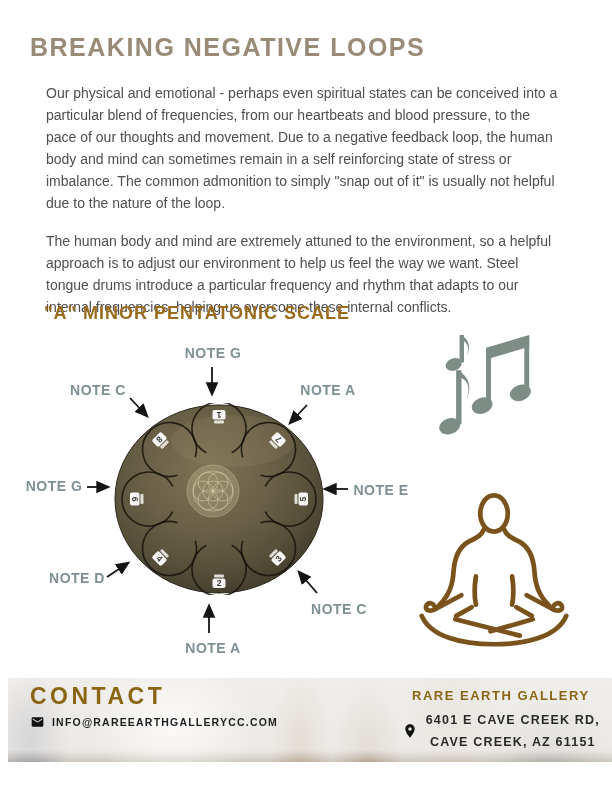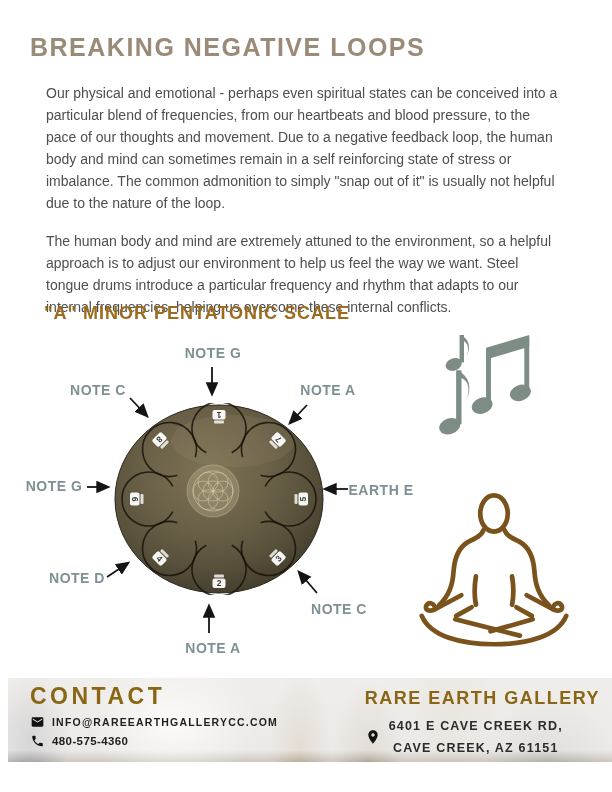--- a/index.html
+++ b/index.html
@@ -61,21 +61,21 @@
     background:linear-gradient(rgba(255,255,255,0.78) 0 86%, rgba(255,255,255,0.45) 100%);
   }
   .footer-content{position:absolute;left:0;top:0;right:0;bottom:0;}
   .contact-block{position:absolute;left:22px;top:5px;}
   .contact-heading{font-size:23px;font-weight:bold;letter-spacing:3.5px;color:#8a6614;}
   .contact-row{display:flex;align-items:center;margin-top:5px;}
   .contact-row .cicon{width:15px;height:14px;margin-right:7px;flex:0 0 auto;}
   .contact-text{font-size:10.5px;font-weight:bold;letter-spacing:1.2px;color:#1e1e1e;white-space:nowrap;}
   .phone-text{font-size:11.5px;letter-spacing:0.4px;font-weight:bold;}
   .gallery-block{position:absolute;right:20px;top:10px;text-align:center;}
-  .gallery-name{font-size:18px;font-weight:bold;letter-spacing:1.5px;color:#8a6614;white-space:nowrap;}
+  .gallery-name{font-size:13px;font-weight:bold;letter-spacing:1.5px;color:#8a6614;white-space:nowrap;}
   .address-row{display:flex;align-items:center;justify-content:flex-start;margin-top:6px;}
   .address-row .cicon{width:16px;height:20px;margin-right:8px;flex:0 0 auto;}
   .address-lines{font-size:12.5px;letter-spacing:1.2px;color:#2a2a2a;line-height:22px;font-weight:bold;white-space:nowrap;}
 </style>
 </head>
 <body>
 
 <div class="page">
 
   <div class="title">BREAKING NEGATIVE LOOPS</div>
@@ -180,21 +180,21 @@
         <line x1="107" y1="277" x2="128" y2="263" marker-end="url(#ah)"></line>
         <line x1="317" y1="293" x2="299" y2="272" marker-end="url(#ah)"></line>
         <line x1="209" y1="333" x2="209" y2="306" marker-end="url(#ah)"></line>
       </g>
     </svg>
 
     <div class="note-label nl-top">NOTE G</div>
     <div class="note-label nl-ul">NOTE C</div>
     <div class="note-label nl-ur">NOTE A</div>
     <div class="note-label nl-left">NOTE G</div>
-    <div class="note-label nl-right">EARTH E</div>
+    <div class="note-label nl-right">NOTE E</div>
     <div class="note-label nl-ll">NOTE D</div>
     <div class="note-label nl-lr">NOTE C</div>
     <div class="note-label nl-bottom">NOTE A</div>
 
     <svg class="music-svg" viewBox="0 0 105 120">
       <g fill="#7d8d85">
         <ellipse cx="17" cy="38" rx="8.5" ry="6.2" transform="rotate(-20 17 38)"></ellipse>
         <path d="M23 36 L23 8 L27.5 8 L27.5 36 Z"></path>
         <path d="M24 8 C33 12 35 21 30 30 C34 21 31 14 24 13 Z"></path>
         <ellipse cx="13" cy="101" rx="11" ry="8" transform="rotate(-20 13 101)"></ellipse>
@@ -233,26 +233,20 @@
     <div class="footer-overlay"></div>
     <div class="footer-content">
       <div class="contact-block">
         <div class="contact-heading">CONTACT</div>
         <div class="contact-row">
           <svg class="cicon" viewBox="0 0 24 24">
             <path fill="#111" d="M20 4H4c-1.1 0-1.99.9-1.99 2L2 18c0 1.1.9 2 2 2h16c1.1 0 2-.9 2-2V6c0-1.1-.9-2-2-2zm0 4l-8 5-8-5V6l8 5 8-5v2z"></path>
           </svg>
           <span class="contact-text">INFO@RAREEARTHGALLERYCC.COM</span>
         </div>
-        <div class="contact-row">
-          <svg class="cicon" viewBox="0 0 24 24">
-            <path fill="#111" d="M6.62 10.79c1.44 2.83 3.76 5.14 6.59 6.59l2.2-2.2c.27-.27.67-.36 1.02-.24 1.12.37 2.33.57 3.57.57.55 0 1 .45 1 1V20c0 .55-.45 1-1 1-9.39 0-17-7.61-17-17 0-.55.45-1 1-1h3.5c.55 0 1 .45 1 1 0 1.25.2 2.45.57 3.57.11.35.03.74-.25 1.02l-2.2 2.2z"></path>
-          </svg>
-          <span class="contact-text phone-text">480-575-4360</span>
-        </div>
       </div>
 
       <div class="gallery-block">
         <div class="gallery-name">RARE EARTH GALLERY</div>
         <div class="address-row">
           <svg class="cicon" viewBox="0 0 24 24">
             <path fill="#111" d="M12 2C8.13 2 5 5.13 5 9c0 5.25 7 13 7 13s7-7.75 7-13c0-3.87-3.13-7-7-7zm0 9.5c-1.38 0-2.5-1.12-2.5-2.5s1.12-2.5 2.5-2.5 2.5 1.12 2.5 2.5-1.12 2.5-2.5 2.5z"></path>
           </svg>
           <div class="address-lines">
             <div>6401 E CAVE CREEK RD,</div>

